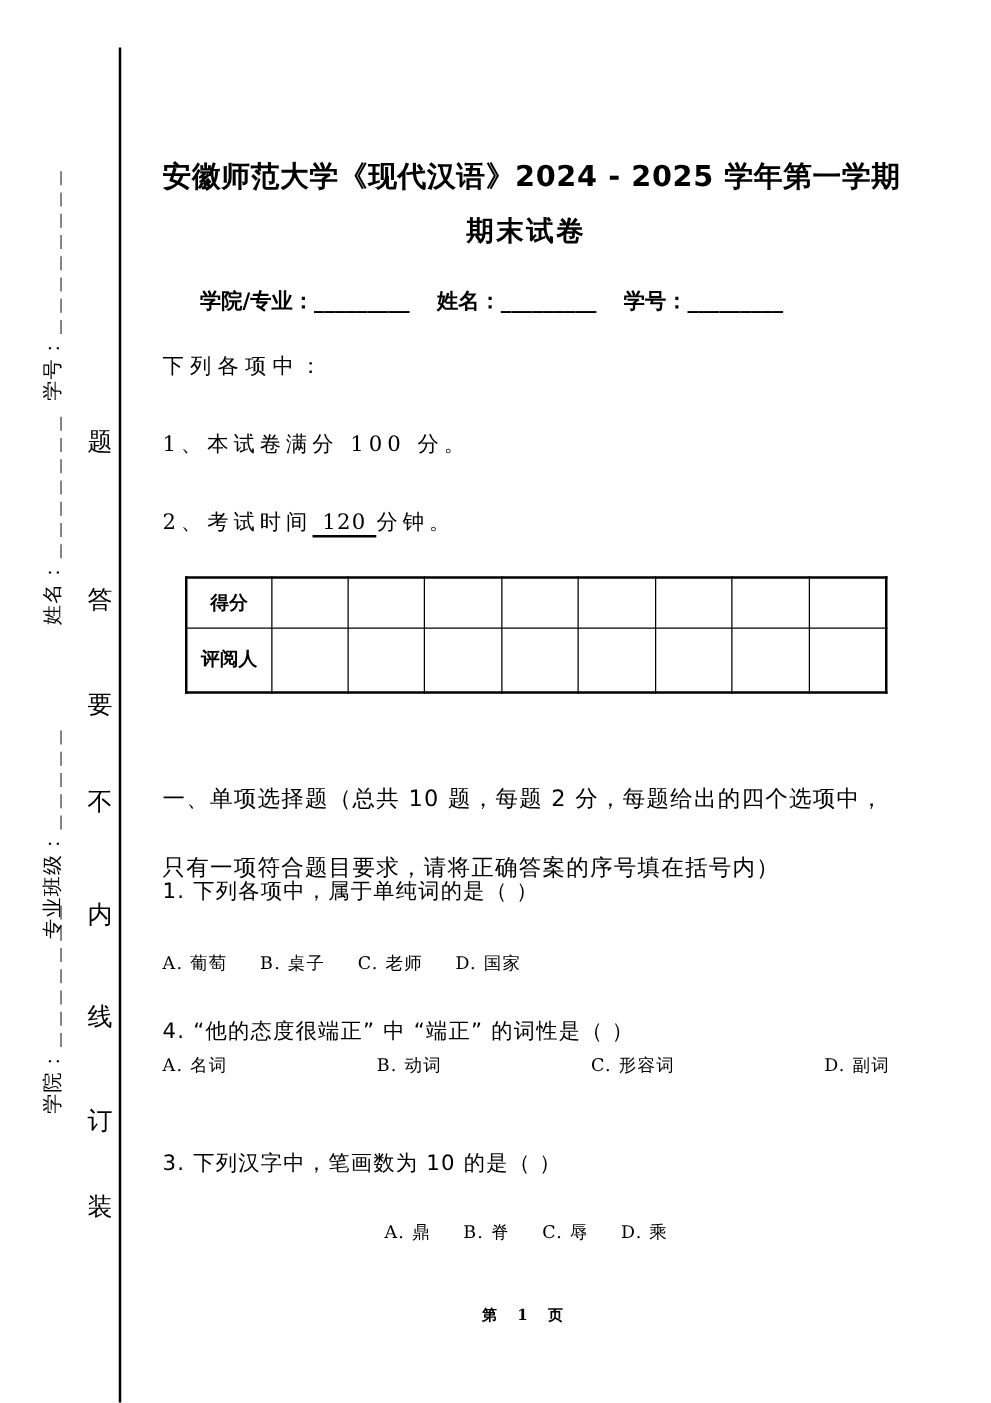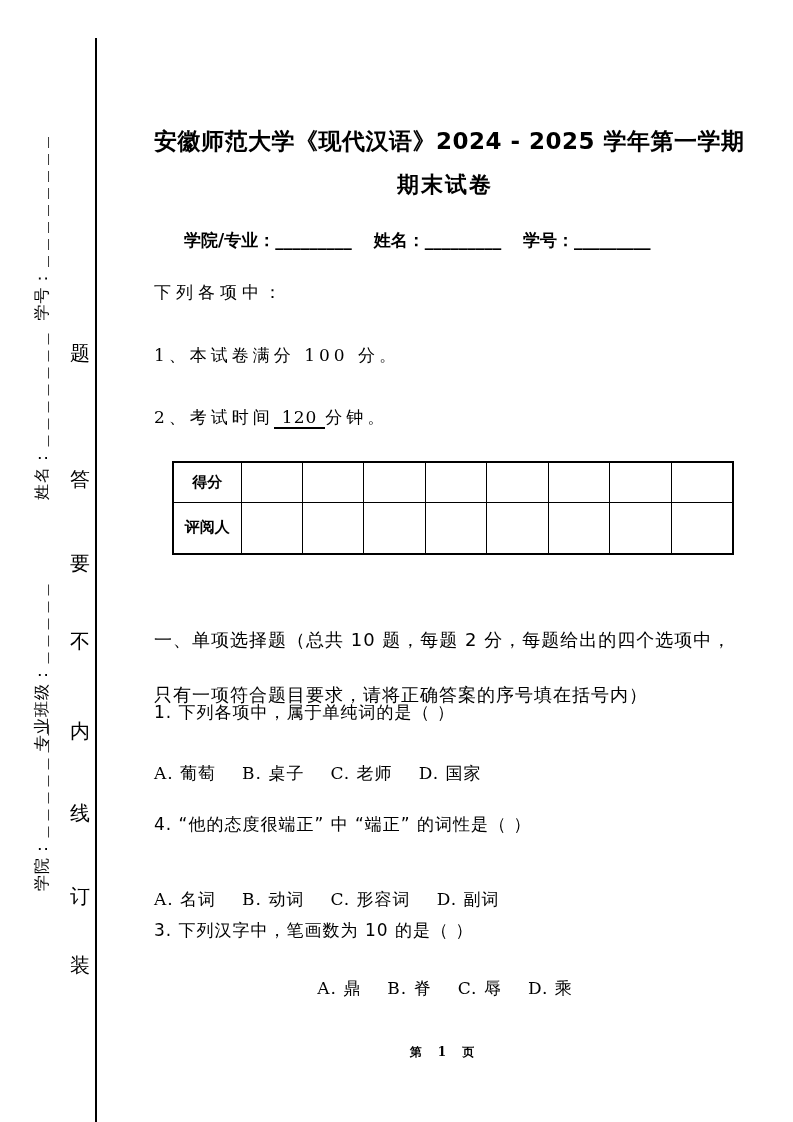--- a/index.html
+++ b/index.html
@@ -21,21 +21,21 @@
   .side-field.f1{top:216px;}
   .side-field.f2{top:404px;}
   .side-field.f3{top:655px;}
   .side-field.f4{top:795px;}
   .bind-char{
     position:absolute;left:66px;width:28px;text-align:center;
     font-size:20px;line-height:26px;
   }
   
   .content{position:absolute;left:130px;top:0;width:582px;}
-  .abs{position:absolute;left:0;width:100%;margin-left:24px;}
+  .abs{position:absolute;left:0;width:100%;}
   .title1{top:126px;font-family:"DejaVu Sans","Liberation Sans",sans-serif;
     font-weight:bold;font-size:23px;text-align:center;letter-spacing:0.5px;white-space:nowrap;}
   .title2{top:170px;font-family:"DejaVu Sans","Liberation Sans",sans-serif;
     font-weight:bold;font-size:22px;text-align:center;letter-spacing:2px;}
   .fields-row{top:229px;left:30px;width:552px;
     font-family:"DejaVu Sans","Liberation Sans",sans-serif;
     font-weight:bold;font-size:17px;white-space:nowrap;}
   .field-group{margin-right:16px;}
   .field-blank{letter-spacing:0;}
   .notice-title{top:281px;font-size:17px;letter-spacing:5px;}
@@ -52,22 +52,22 @@
   table.score .r3{height:52px;padding-left:46px;}
   table.score th{font-family:"DejaVu Sans","Liberation Sans",sans-serif;font-weight:bold;font-size:16px;}
   table.score td.rowlabel{font-family:"DejaVu Sans","Liberation Sans",sans-serif;font-weight:bold;font-size:15px;}
   
   .sec-heading{top:612px;width:584px;
     font-family:"DejaVu Sans","Liberation Sans",sans-serif;
     font-weight:normal;font-size:18px;line-height:55px;letter-spacing:1px;}
   .question{font-family:"DejaVu Sans","Liberation Sans",sans-serif;
     font-size:17px;letter-spacing:1px;white-space:nowrap;}
   .q1{top:701px;} .q2{top:813px;} .q3{top:919px;}
-  .options{display:flex;column-gap:26px;font-size:17px;letter-spacing:1px;white-space:nowrap;}
-  .o1{top:762px;} .o2{top:888px;} .o3{top:977px;justify-content:center;}
+  .options{display:flex;column-gap:26px;font-size:14px;letter-spacing:1px;white-space:nowrap;}
+  .o1{top:762px;} .o2{top:844px;justify-content:space-between;} .o3{top:977px;justify-content:center;}
   .footer{top:1044px;text-align:center;font-weight:bold;font-size:12px;letter-spacing:6px;}
 </style>
 </head>
 <body>
 
 <div class="binding-line"></div>
 
 <div class="side-field f1">学号：＿＿＿＿＿＿＿＿</div>
 <div class="side-field f2">姓名：＿＿＿＿＿＿＿</div>
 <div class="side-field f3">专业班级：＿＿＿＿＿</div>

